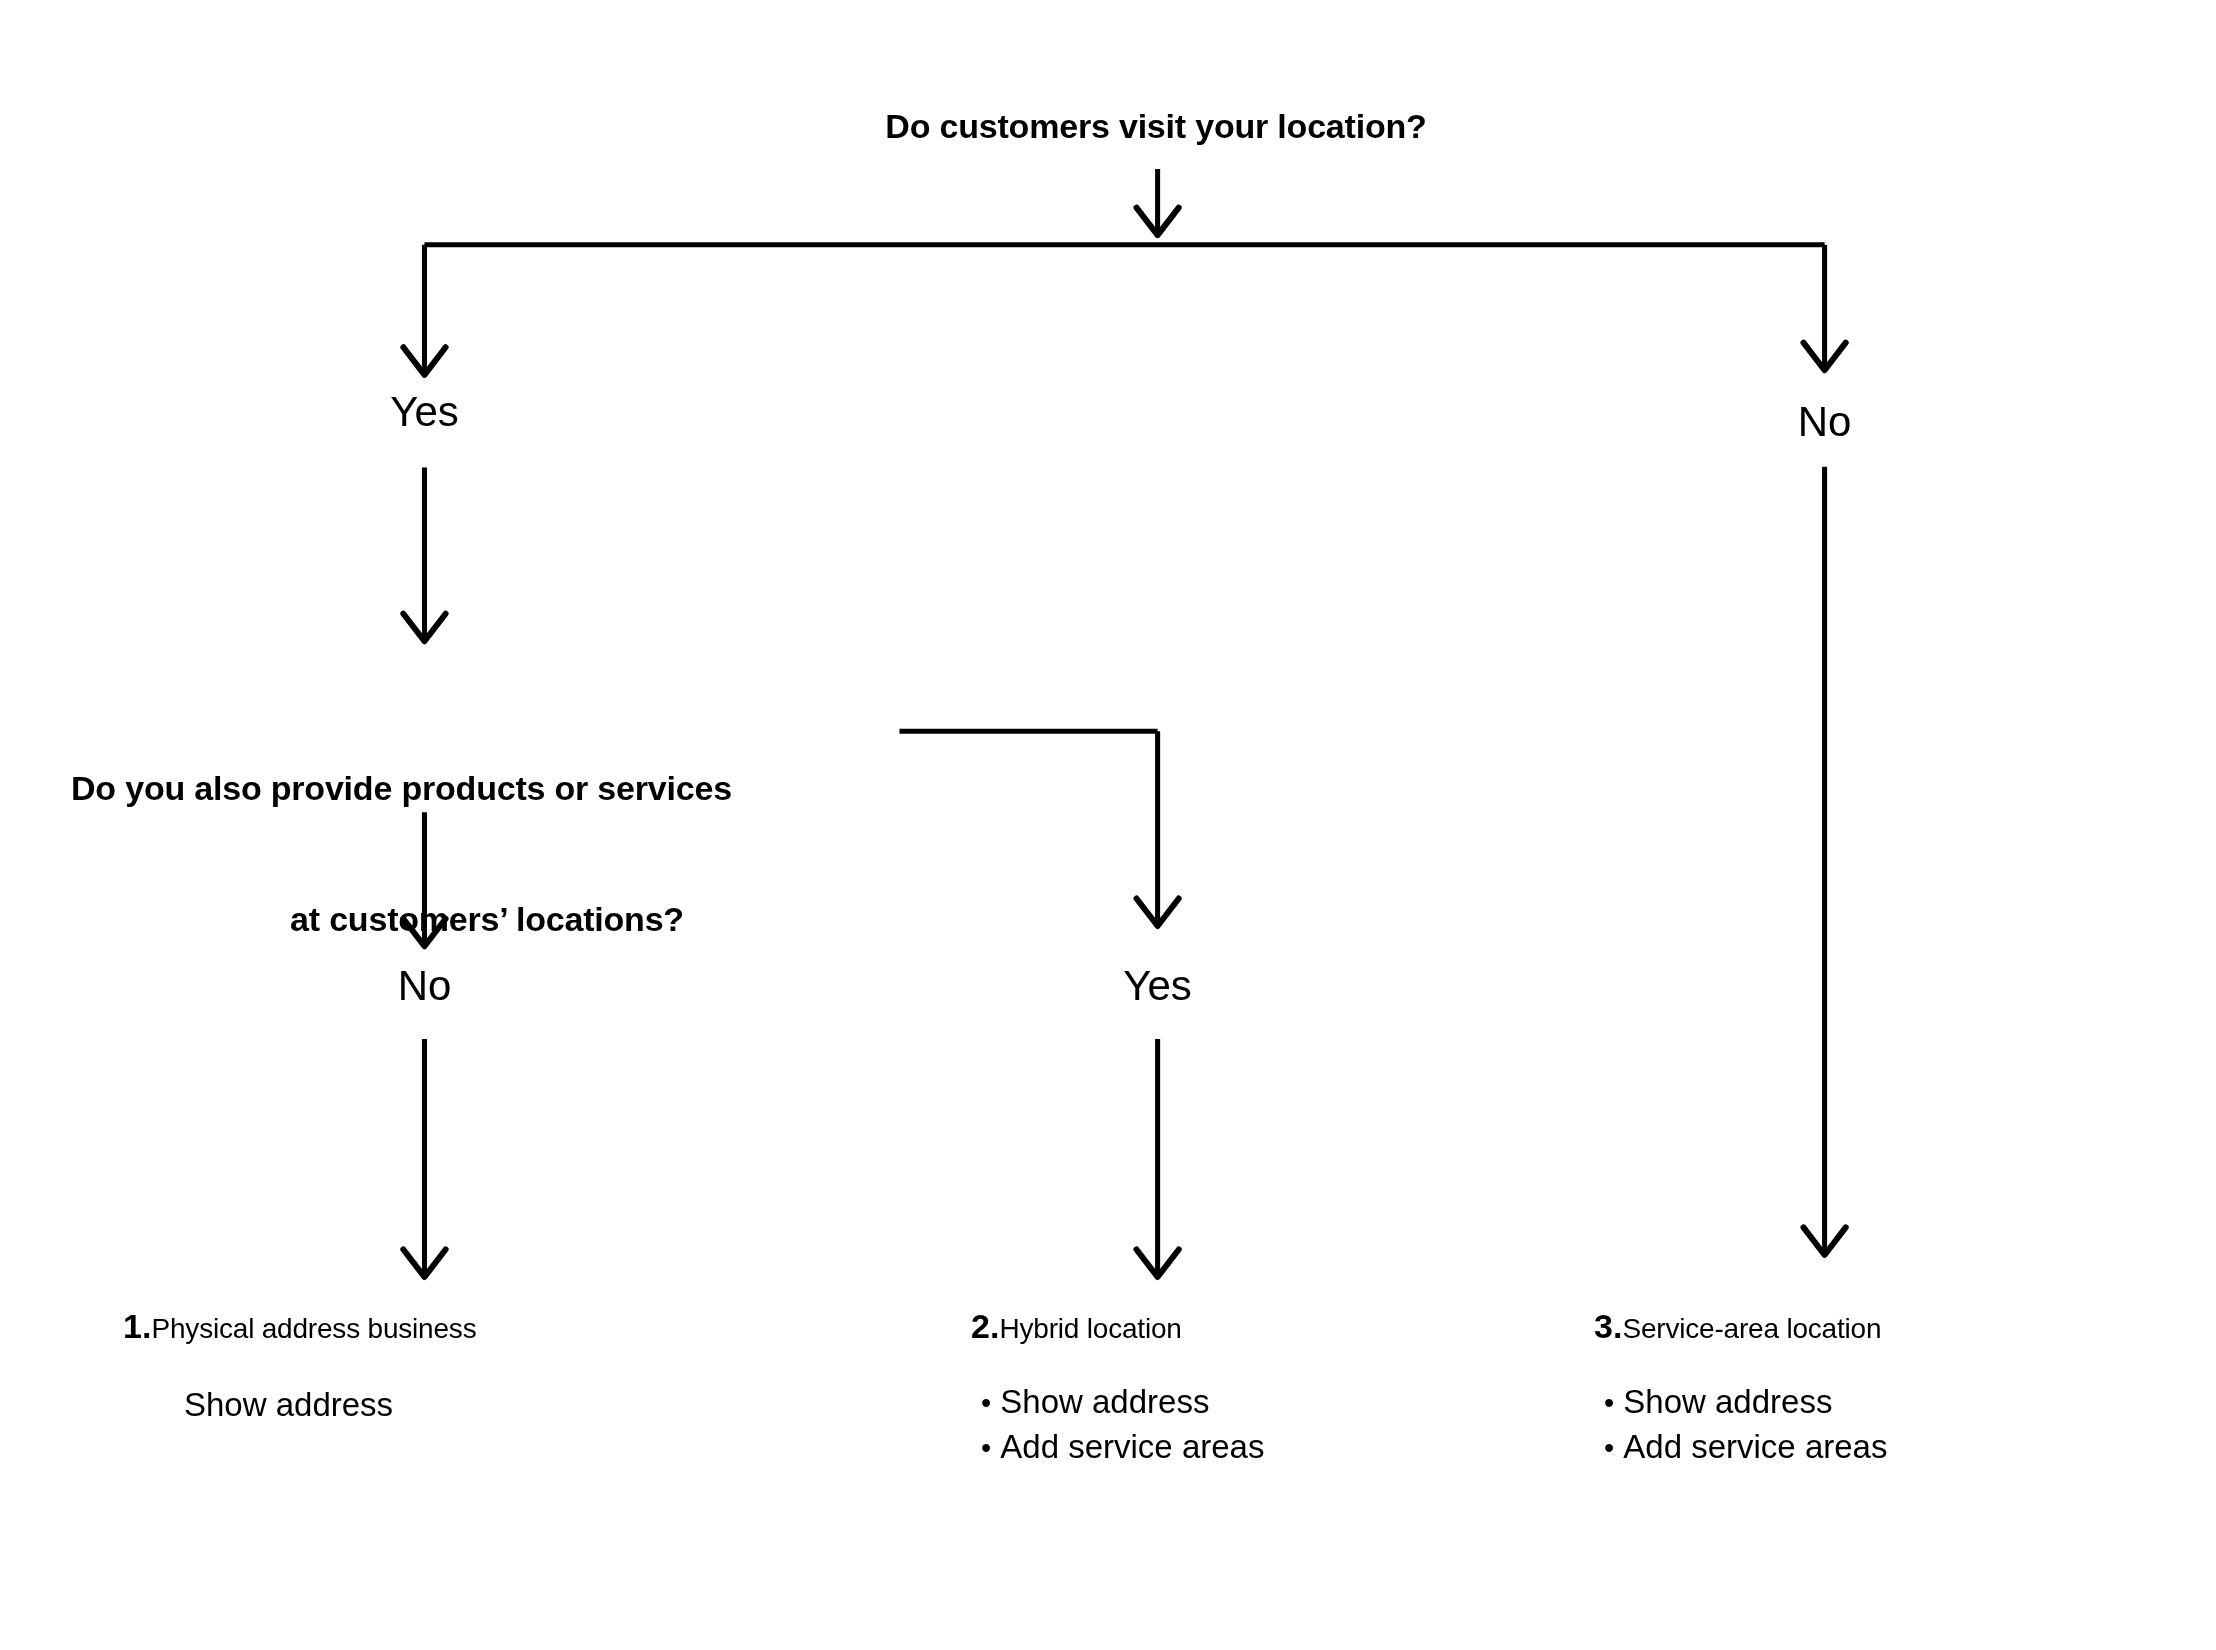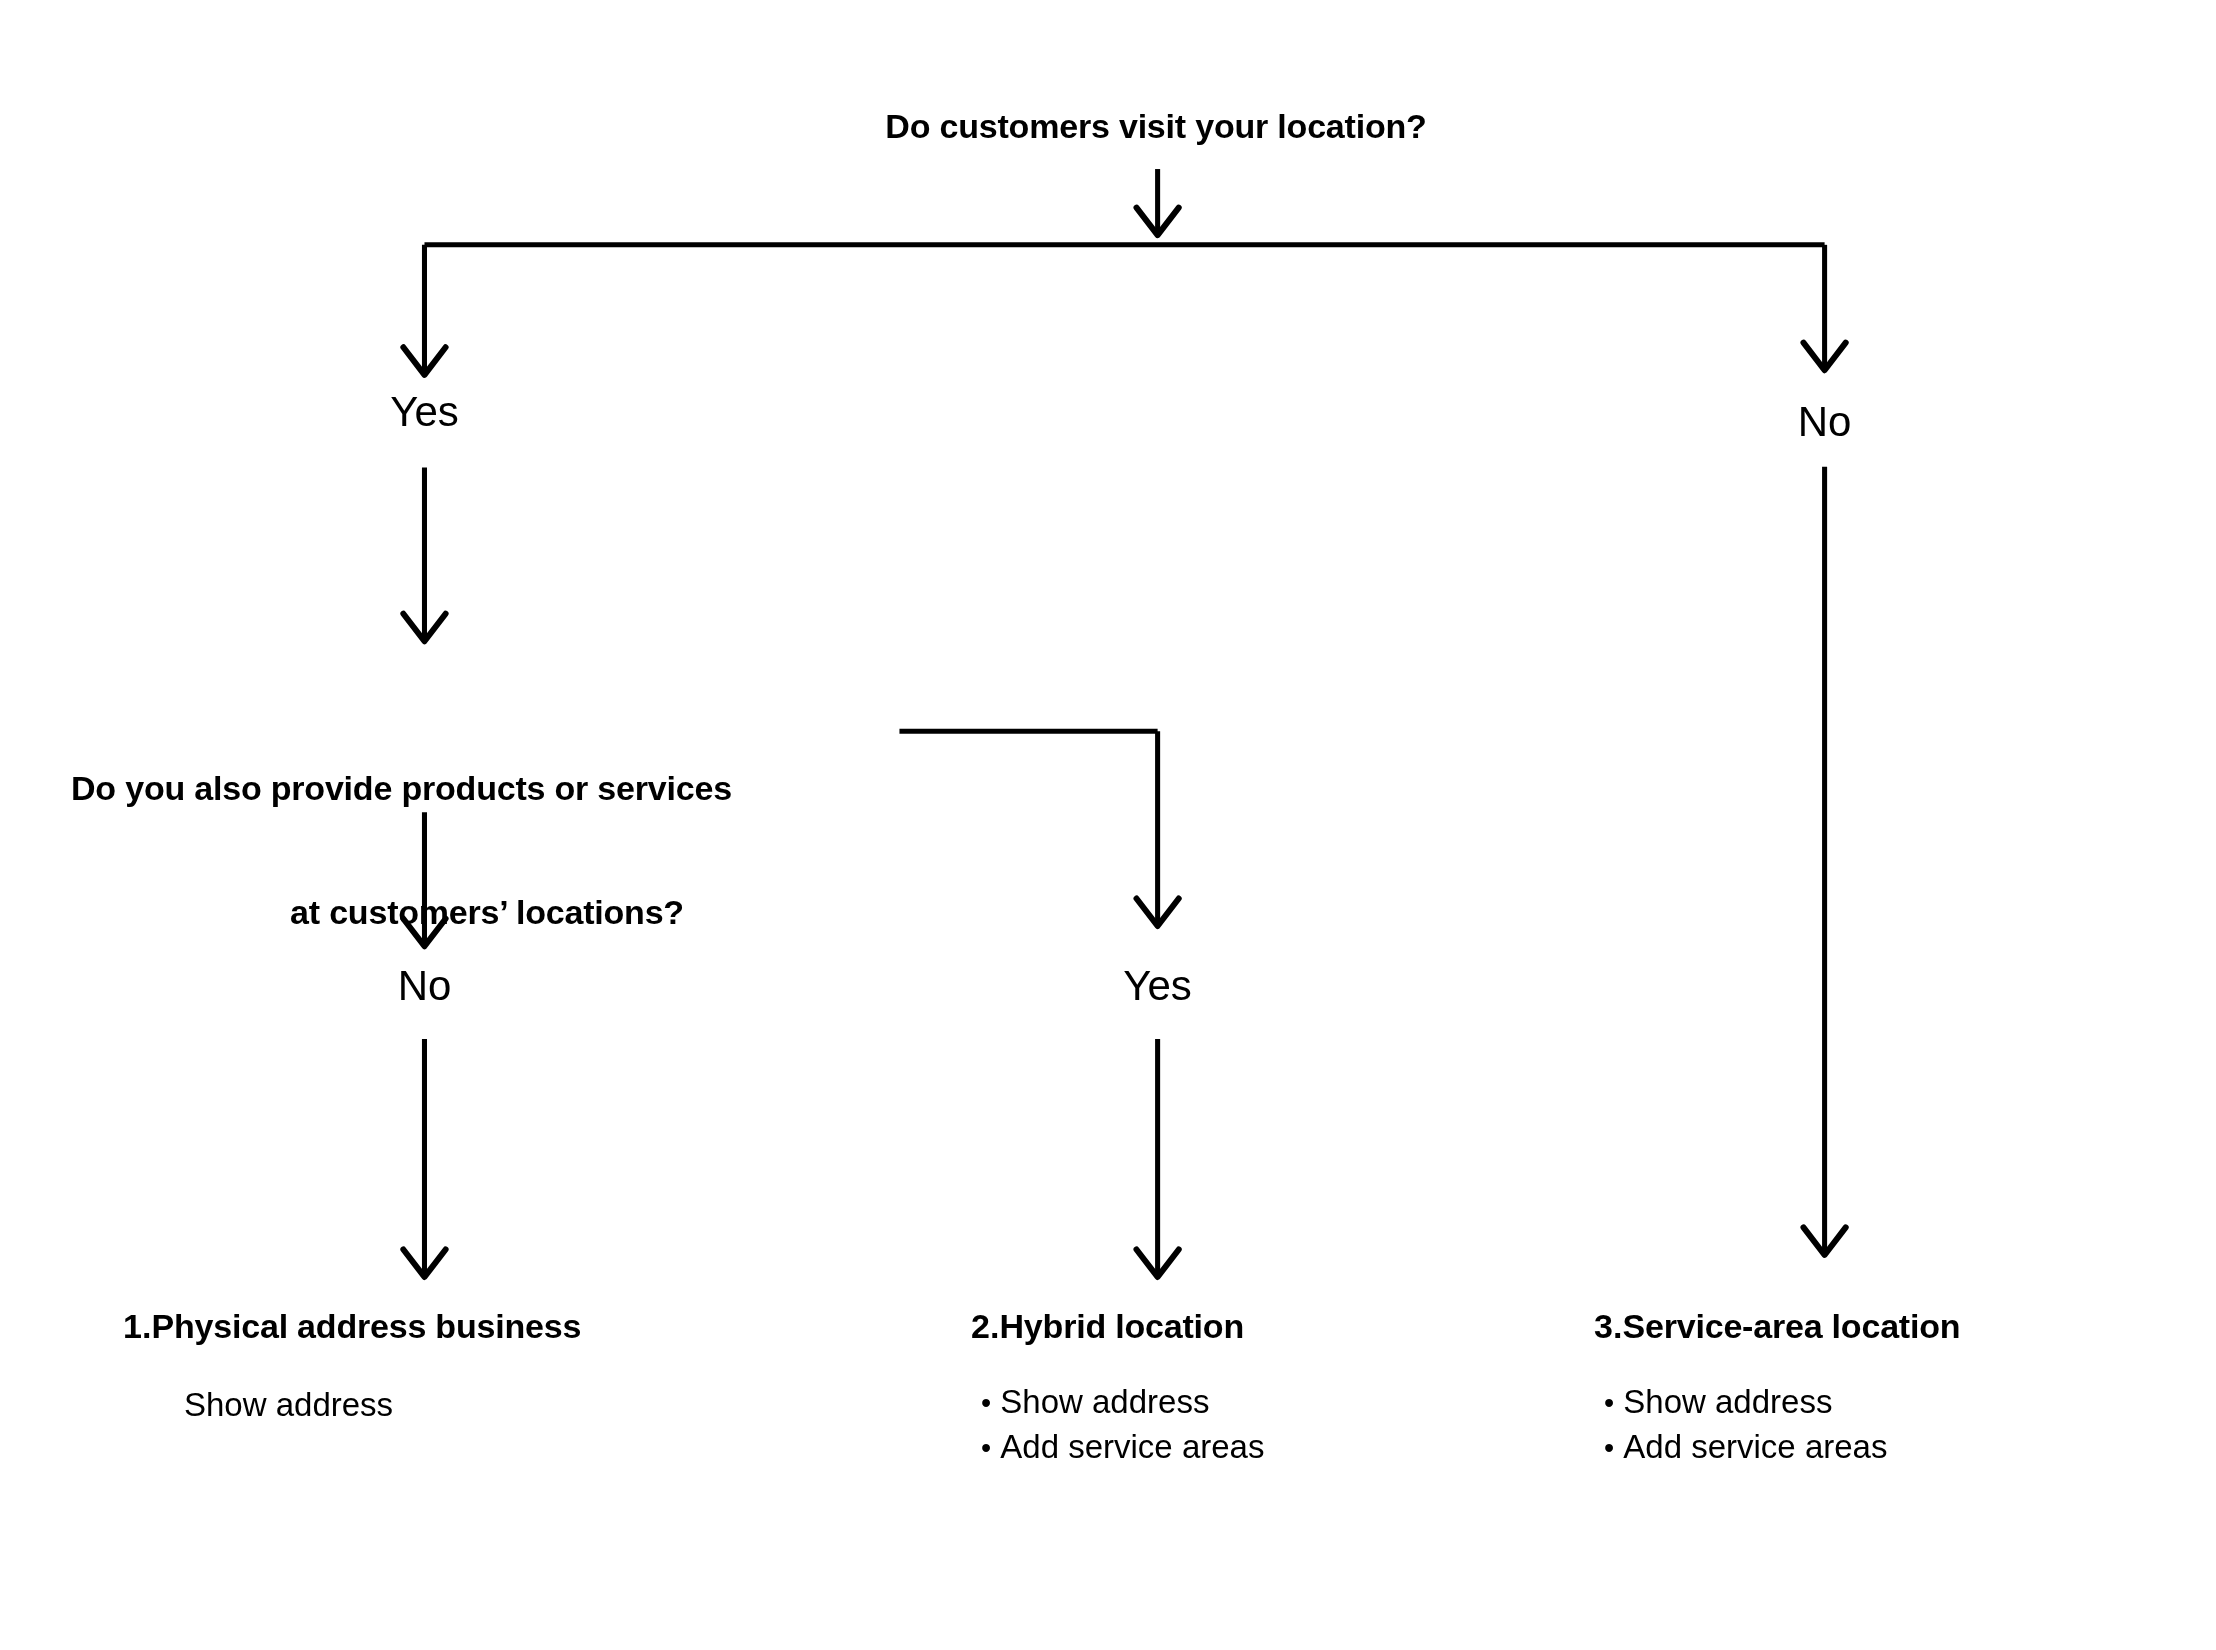--- a/index.html
+++ b/index.html
@@ -50,21 +50,21 @@
     text-align: center;
     margin-left: 48px;
   }
   #q2-block {
     left: 71px;
     top: 685px;
     width: 832px;
     text-align: center;
   }
   #q2-block .l1 { text-align: left; display: block; }
-  #q2-block .l2 { text-align: center; display: block; }
+  #q2-block .l2 { text-align: center; display: block; margin-top: 7px; }
 
   #label-yes-top   { left: 351px;  top: 386px;  width: 147px; text-align: center; }
   #label-no-top    { left: 1751px; top: 396px;  width: 147px; text-align: center; }
   #label-no-mid    { left: 351px;  top: 960px; width: 147px; text-align: center; }
   #label-yes-mid   { left: 1084px; top: 960px; width: 147px; text-align: center; }
 
   .outcome { position: absolute; }
   #outcome-1 { left: 123px;  top: 1307px; width: 689px; }
   #outcome-2 { left: 971px; top: 1307px; width: 597px; }
   #outcome-3 { left: 1594px; top: 1307px; width: 597px; }
@@ -72,22 +72,22 @@
   .outcome-head-row {
     display: flex;
     align-items: baseline;
   }
   .outcome-num {
     font-weight: bold;
     font-size: 34px;
     min-width: 28.5px;
   }
   .outcome-name {
-    font-weight: bold;
-    font-size: 34px;
+    font-weight: normal;
+    font-size: 28px;
     letter-spacing: -0.2px;
   }
 
   .plain-line {
     font-size: 33px;
     margin-top: 40px;
     margin-left: 61px;
   }
   .bullets {
     margin-top: 36px;

